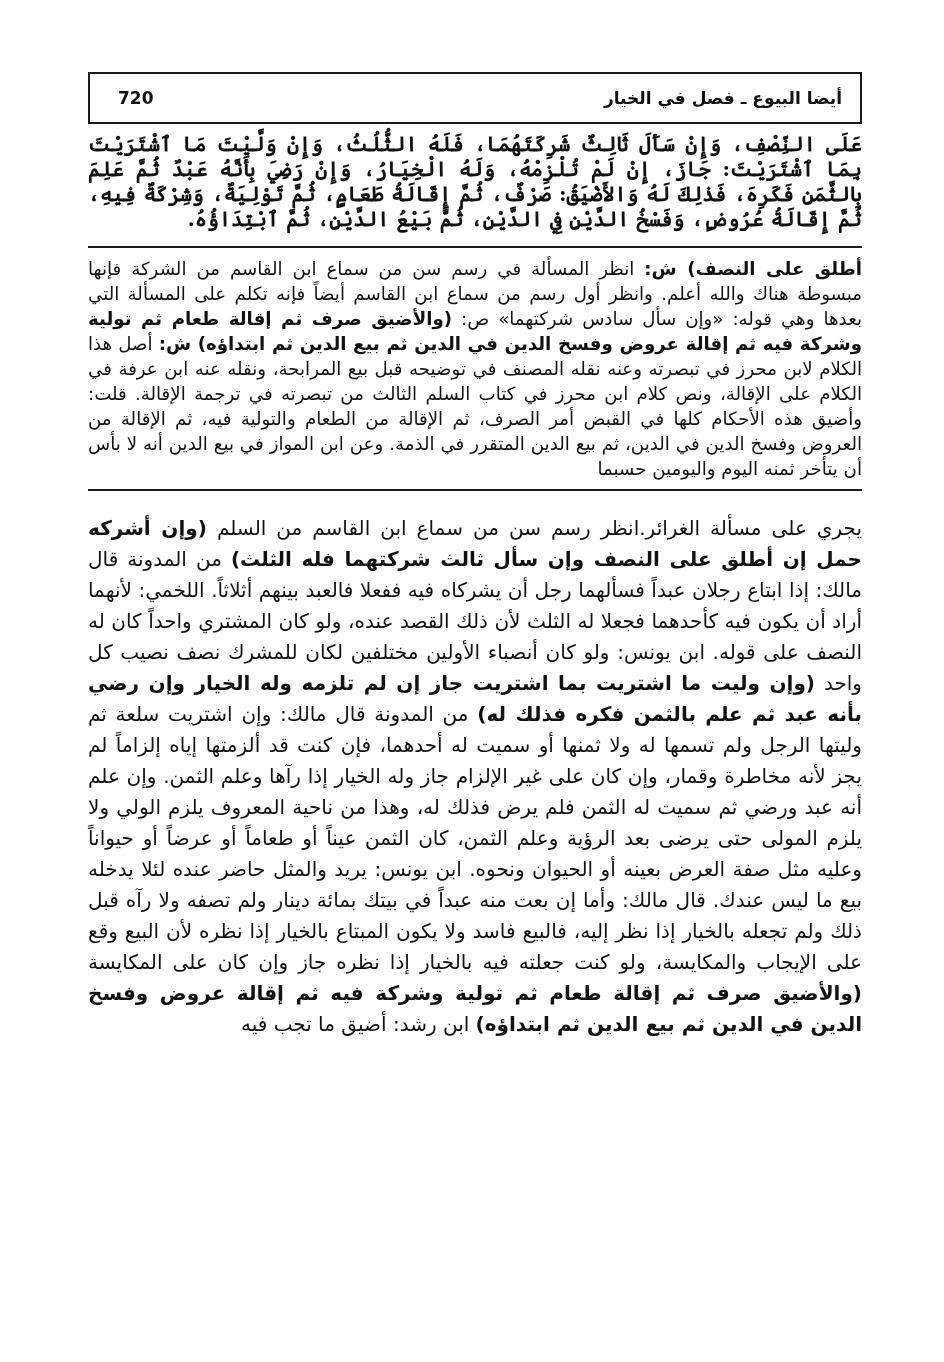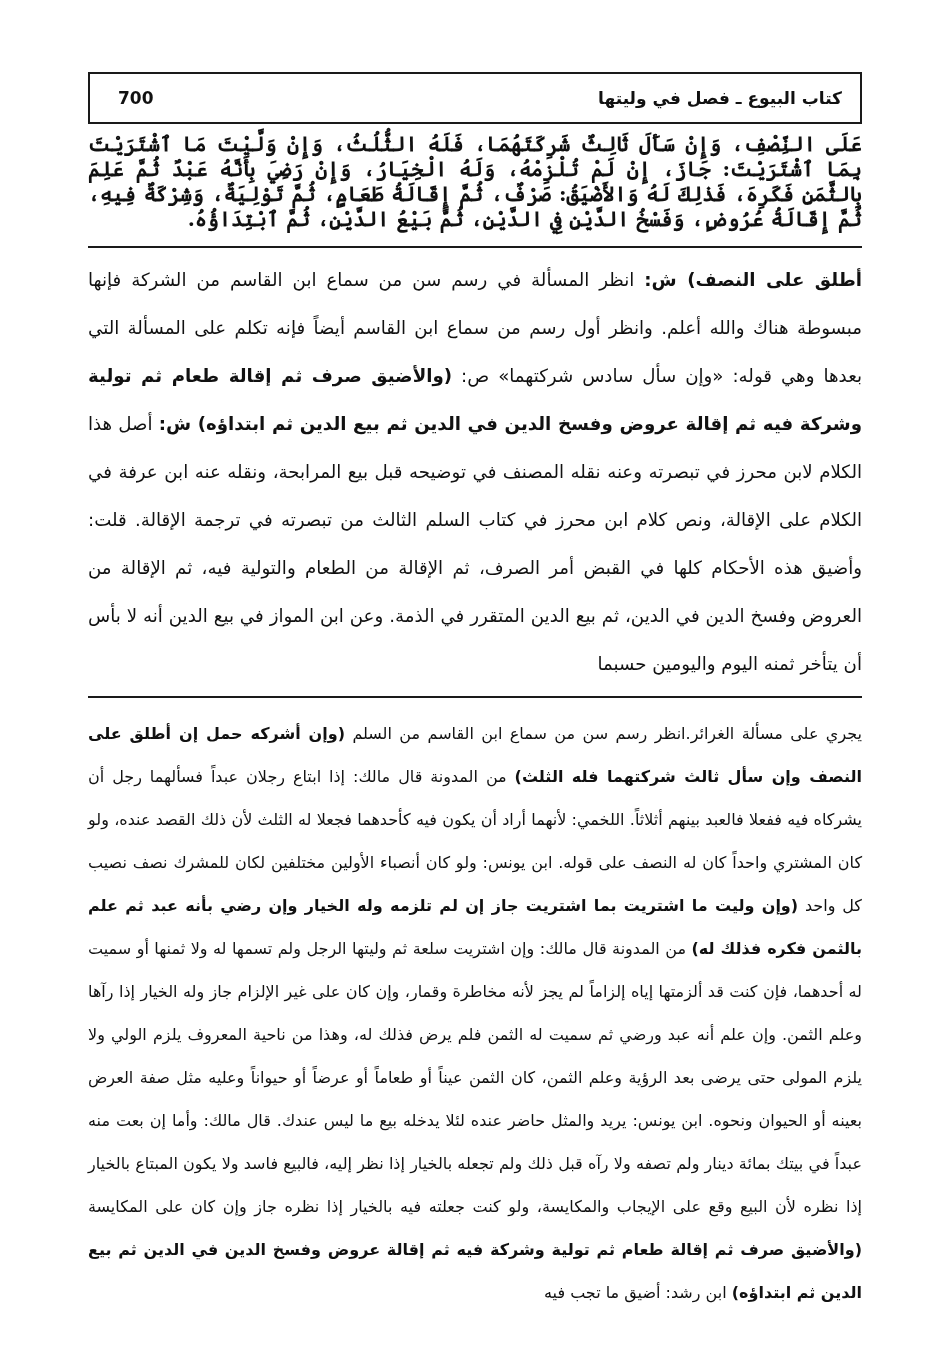--- a/index.html
+++ b/index.html
@@ -56,41 +56,41 @@
     .rule {
       height: 0;
       border-top: 2.5px solid #1a1a1a;
       margin: 0;
     }
     .rule.r1 { margin-top: 14px; }
     .rule.r2 { margin-top: 8px; }
     .sharh {
       font-family: "DejaVu Sans", sans-serif;
       font-size: 18.2px;
-      line-height: 48px;
+      line-height: 25px;
       text-align: justify;
       text-align-last: right;
       direction: rtl;
       margin-top: 8px;
     }
     .sharh2 {
-      margin-top: 14px;
-      font-size: 16px;
-      line-height: 43px;
+      margin-top: 22px;
+      font-size: 20px;
+      line-height: 31px;
     }
     .b { font-weight: bold; }
   </style>
 </head>
 <body>
 
 <div class="page">
 
   <div class="header-box">
-    <span class="running-title">كتاب البيوع ـ فصل في وليتها</span>
-    <span class="page-number">700</span>
+    <span class="running-title">أيضا البيوع ـ فصل في الخيار</span>
+    <span class="page-number">720</span>
   </div>
 
   <div class="matn">عَلَى النِّصْفِ، وَإِنْ سَأَلَ ثَالِثٌ شَرِكَتَهُمَا، فَلَهُ الثُّلُثُ، وَإِنْ وَلَّيْتَ مَا ٱشْتَرَيْتَ بِمَا ٱشْتَرَيْتَ: جَازَ، إِنْ لَمْ تُلْزِمْهُ، وَلَهُ الْخِيَارُ، وَإِنْ رَضِيَ بِأَنَّهُ عَبْدٌ ثُمَّ عَلِمَ بِالثَّمَنِ فَكَرِهَ، فَذٰلِكَ لَهُ وَالأَضْيَقُ: صَرْفٌ، ثُمَّ إِقَالَةُ طَعَامٍ، ثُمَّ تَوْلِيَةٌ، وَشِرْكَةٌ فِيهِ، ثُمَّ إِقَالَةُ عُرُوضٍ، وَفَسْخُ الدَّيْنِ فِي الدَّيْنِ، ثُمَّ بَيْعُ الدَّيْنِ، ثُمَّ ٱبْتِدَاؤُهُ.</div>
 
   <div class="rule r1"></div>
 
   <div class="sharh">
     <span class="b">أطلق على النصف) ش:</span><span> انظر المسألة في رسم سن من سماع ابن القاسم من الشركة فإنها مبسوطة هناك والله أعلم. وانظر أول رسم من سماع ابن القاسم أيضاً فإنه تكلم على المسألة التي بعدها وهي قوله: «وإن سأل سادس شركتهما» ص: </span><span class="b">(والأضيق صرف ثم إقالة طعام ثم تولية وشركة فيه ثم إقالة عروض وفسخ الدين في الدين ثم بيع الدين ثم ابتداؤه) ش:</span><span> أصل هذا الكلام لابن محرز في تبصرته وعنه نقله المصنف في توضيحه قبل بيع المرابحة، ونقله عنه ابن عرفة في الكلام على الإقالة، ونص كلام ابن محرز في كتاب السلم الثالث من تبصرته في ترجمة الإقالة. قلت: وأضيق هذه الأحكام كلها في القبض أمر الصرف، ثم الإقالة من الطعام والتولية فيه، ثم الإقالة من العروض وفسخ الدين في الدين، ثم بيع الدين المتقرر في الذمة. وعن ابن المواز في بيع الدين أنه لا بأس أن يتأخر ثمنه اليوم واليومين حسبما</span>
   </div>
 

